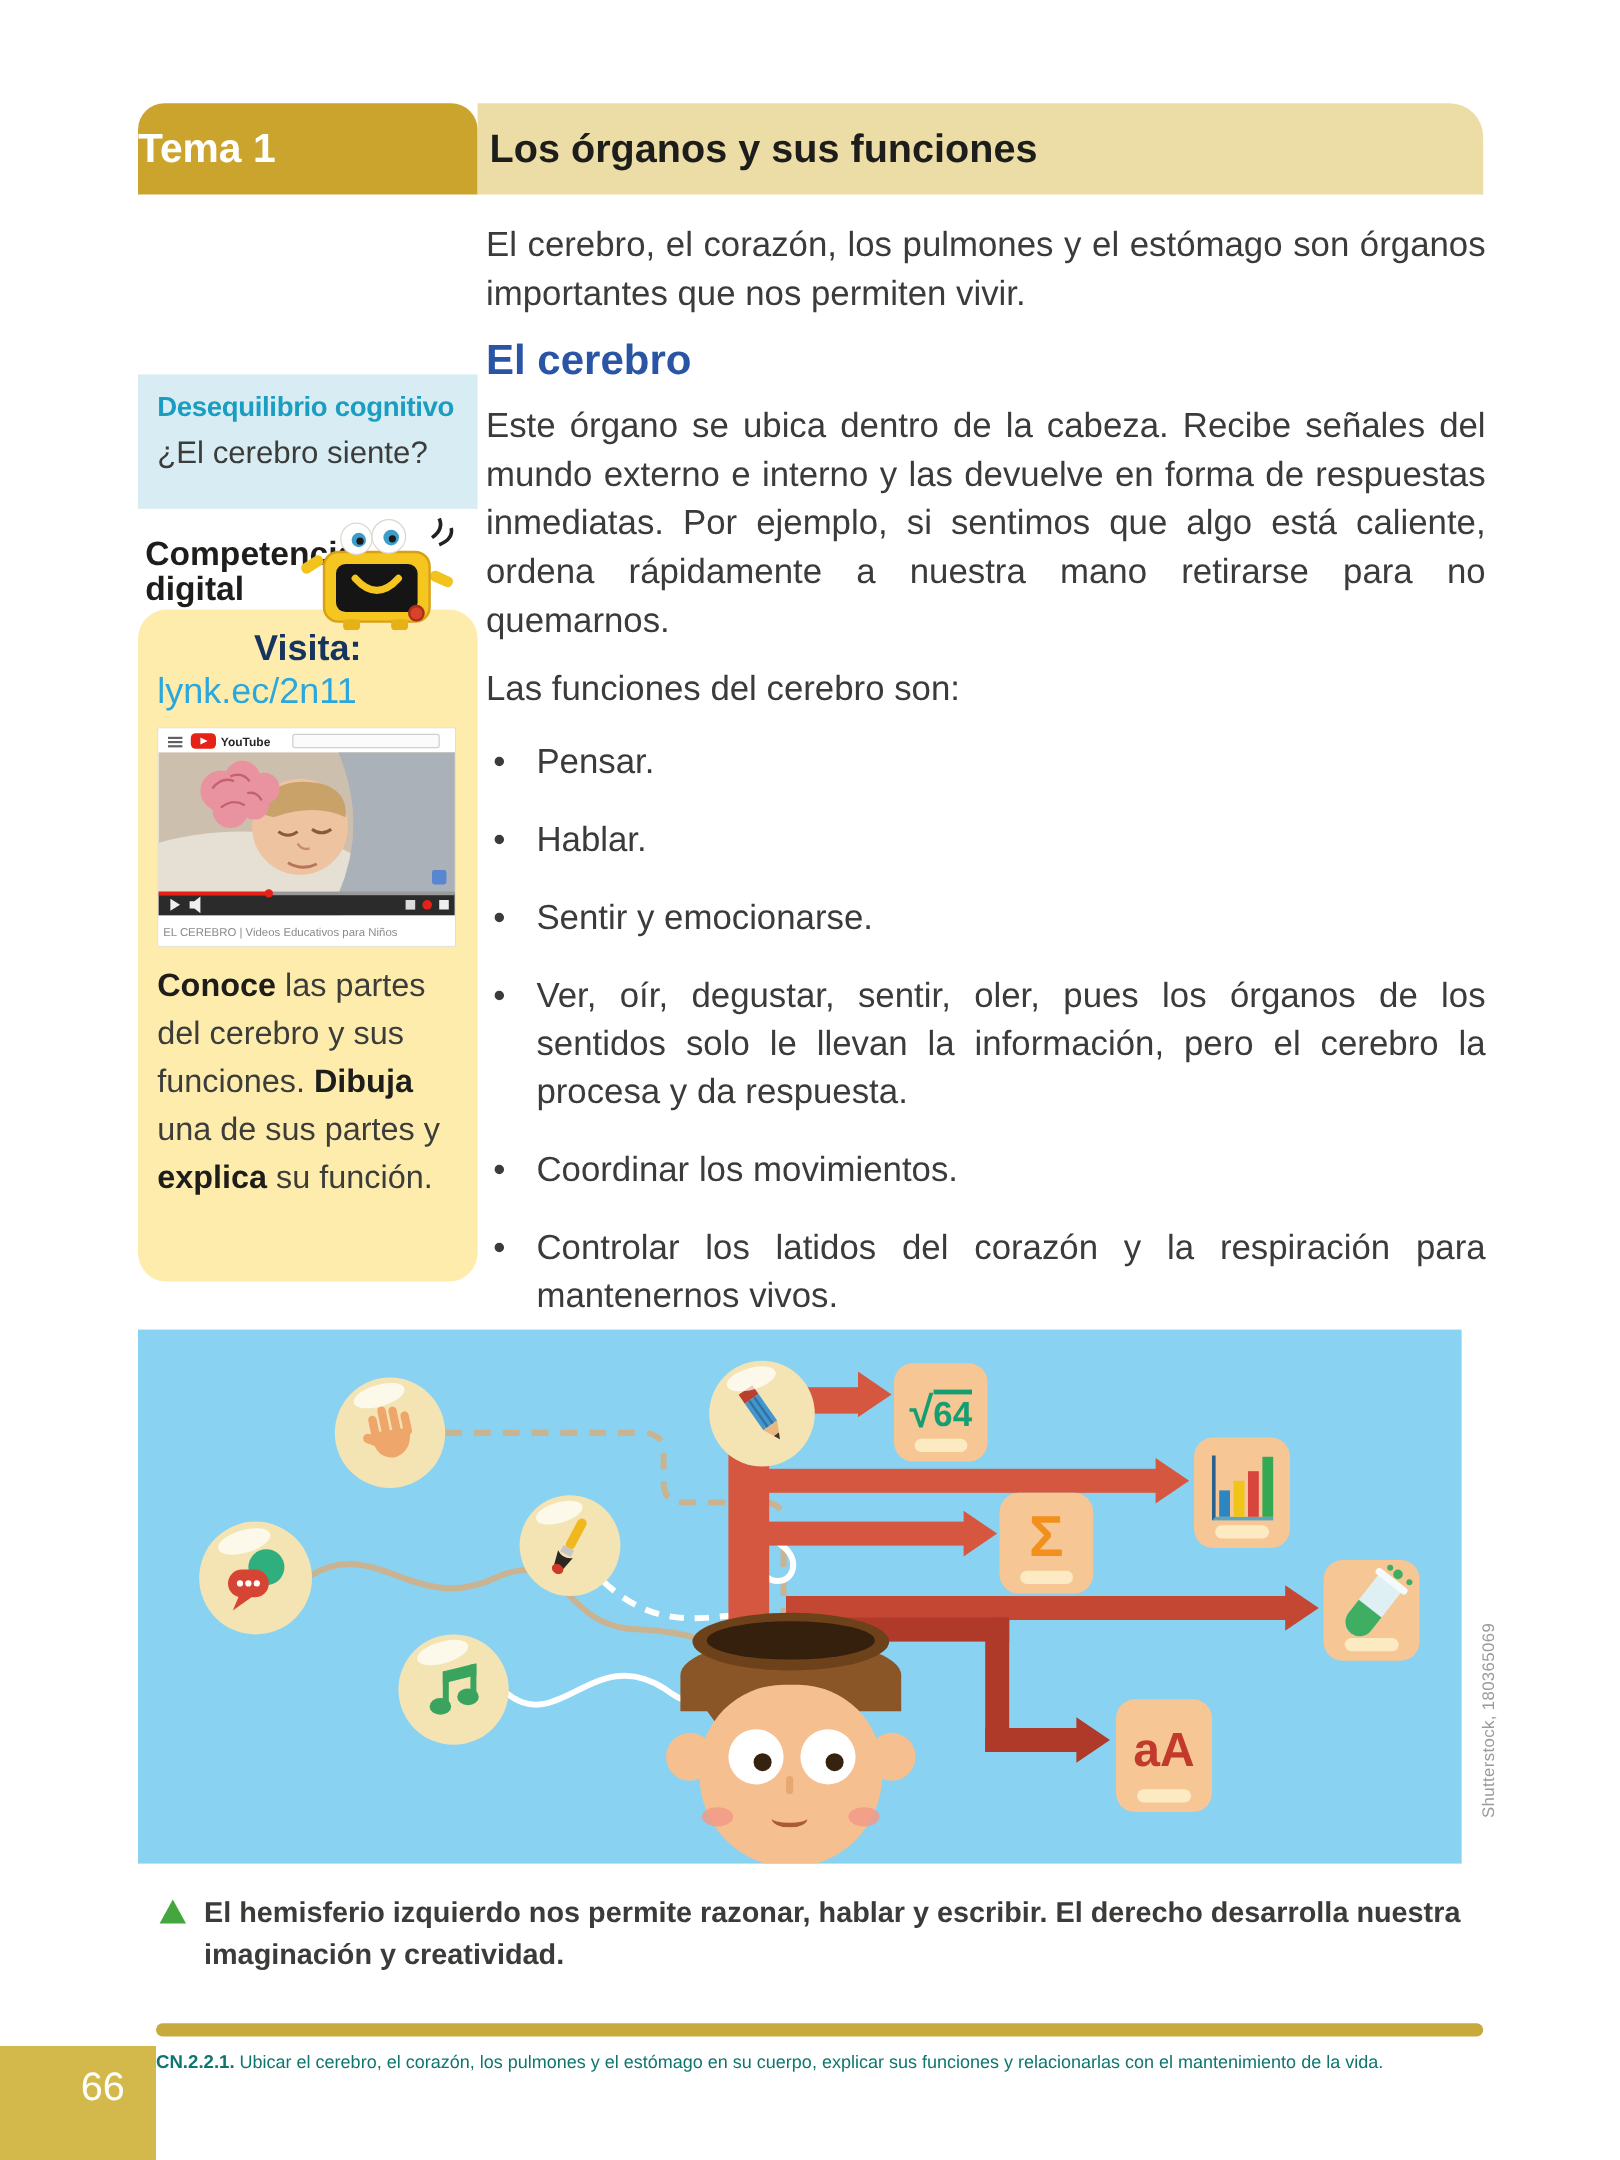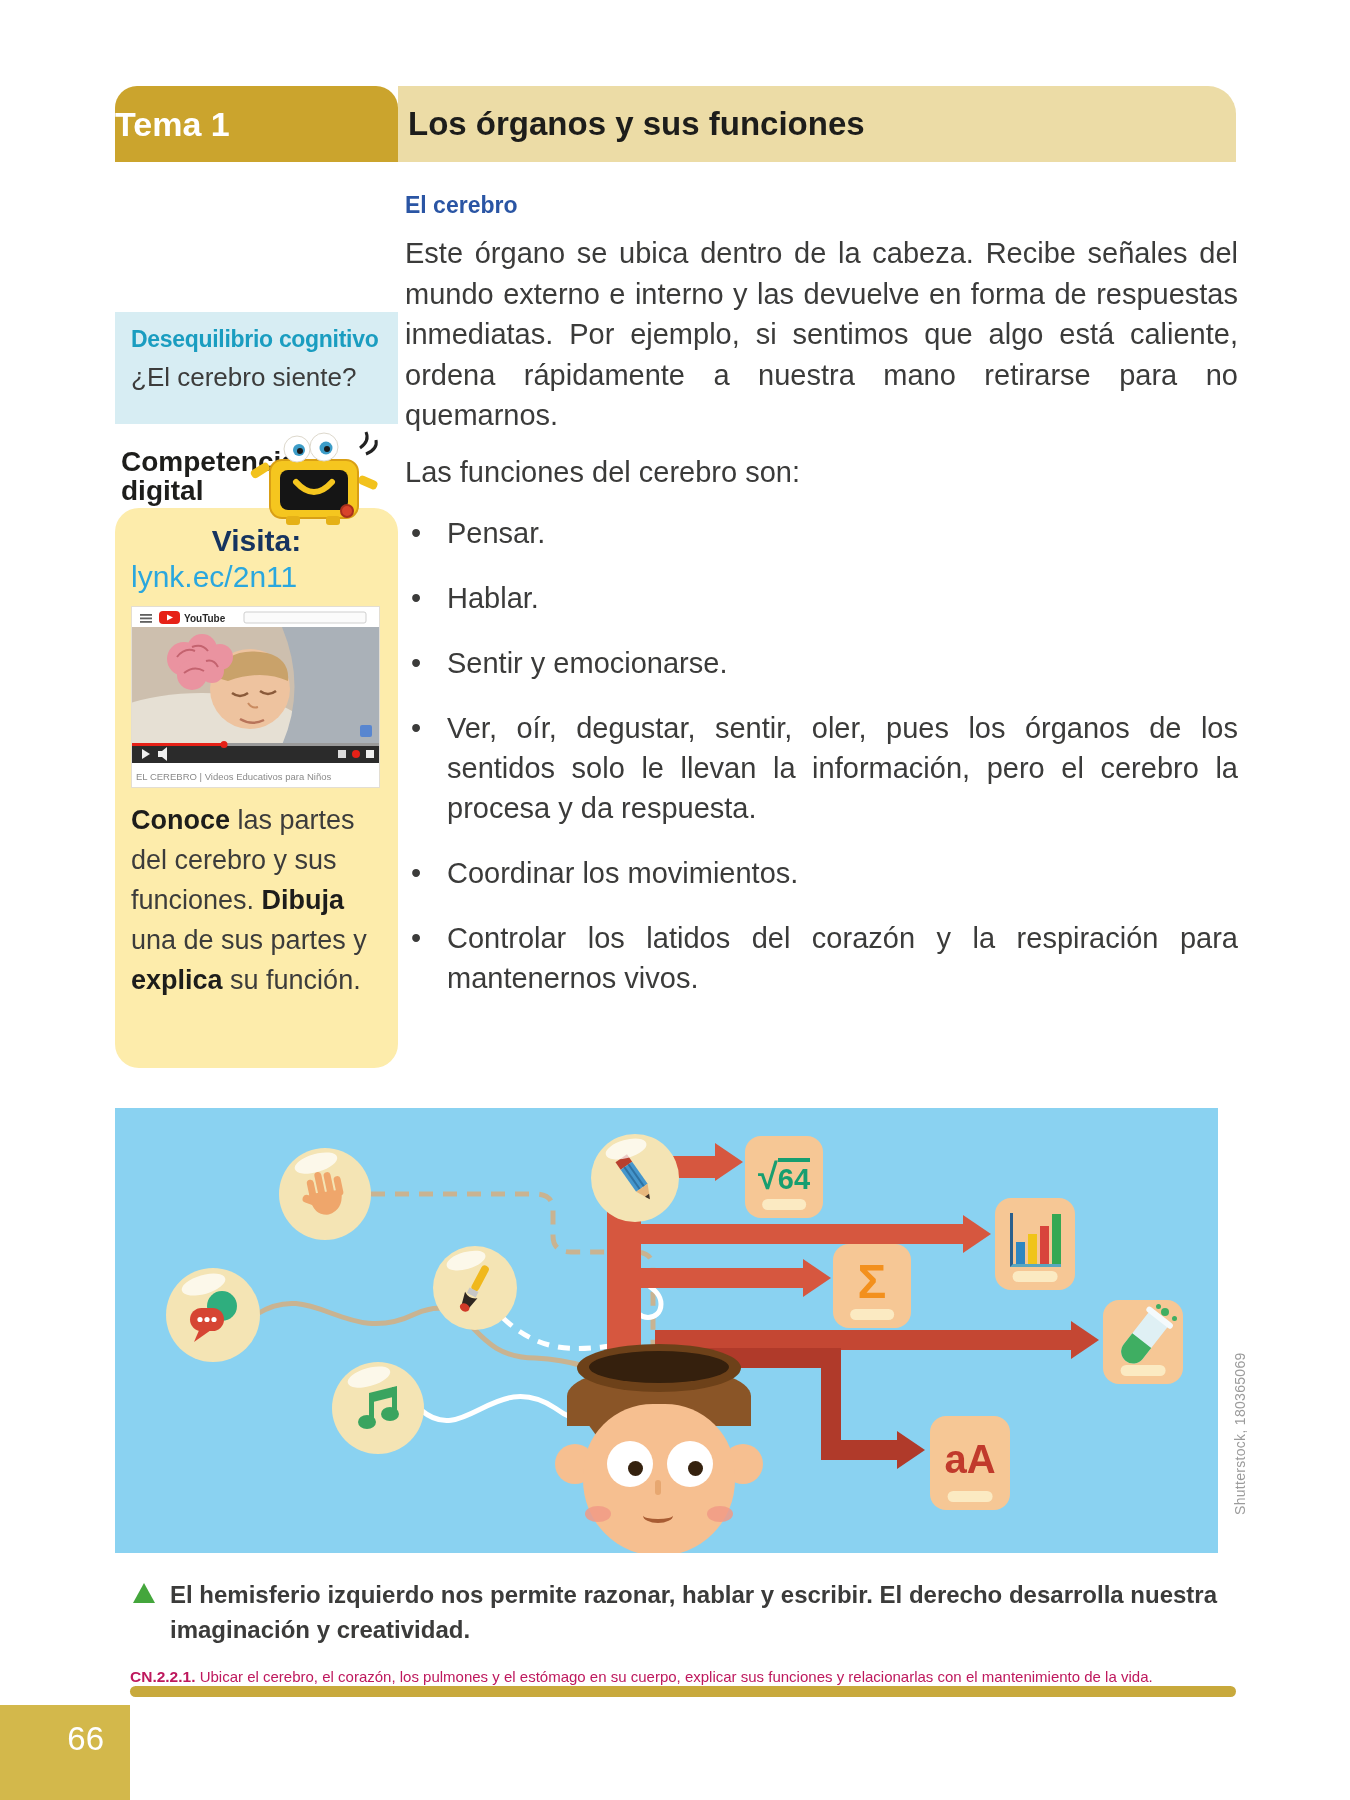--- a/index.html
+++ b/index.html
@@ -36,21 +36,21 @@
   .video { margin-top:12px; width:249px; background:#fff; border:1px solid #e3ded2; }
   .video-caption { font-size:9.5px; color:#8a8a8a; padding:4px 4px 5px 4px; background:#fff;
     white-space:nowrap; overflow:hidden; }
   .activity { margin-top:13px; font-size:27px; color:#3c3c3b; line-height:1.48; }
   .activity b { color:#1d1d1b; }
 
   
   .main-col { position:absolute; left:405px; top:184px; width:833px; color:#3b3b3a; }
   .main-col p.body { font-size:29px; line-height:1.4; text-align:justify; margin-bottom:20px; }
   .main-col p.intro { font-size:29px; line-height:1.4; text-align:justify; margin-bottom:16px; }
-  .h-cerebro { color:#2a55a4; font-size:23px; font-weight:bold; margin:8px 0 14px 0; }
+  .h-cerebro { color:#2a55a4; font-size:35px; font-weight:bold; margin:8px 0 14px 0; }
   .list-intro { font-size:29px; margin-bottom:24px; }
   ul.functions { list-style:none; }
   ul.functions li { display:flex; font-size:29px; line-height:1.38; margin-bottom:25px; }
   ul.functions li .dot { width:42px; flex:0 0 42px; padding-left:6px; }
   ul.functions li .dot::before { content:"•"; }
   ul.functions li .txt { flex:1; text-align:justify; }
 
   
   .fig { position:absolute; left:115px; top:1108px; width:1103px; height:445px;
     background:#8ad2f1; overflow:hidden; }
@@ -128,21 +128,21 @@
     font-size:14px; color:#9b9b9b; letter-spacing:.3px; }
 
   
   .fig-cap { position:absolute; left:133px; top:1578px; width:1090px; display:flex;font-weight:bold; }
   .tri { width:0; height:0; border-left:11px solid transparent; border-right:11px solid transparent;
     border-bottom:20px solid #44a63c; margin:5px 15px 0 0; flex:0 0 22px; }
   .fig-cap p { font-size:24px; color:#3b3b3a; line-height:1.45; }
 
   .rule { position:absolute; left:130px; top:1686px; width:1106px; height:11px;
     background:#c8a93c; border-radius:6px; }
-  .footer { position:absolute; left:130px; top:1668px; width:1116px; font-size:15px; color:#be185d; }
+  .footer { position:absolute; left:130px; top:1710px; width:1116px; font-size:15px; color:#0f766e; }
   .footer b { font-size:15.5px; }
 
   .page-tab { position:absolute; left:0; top:1705px; width:130px; height:95px; background:#d3b84b;
     display:flex; justify-content:flex-end; padding:15px 26px 0 0; }
   .page-tab span { color:#fff; font-size:33px; }
 </style>
 </head>
 <body>
 
 <div class="page">
@@ -235,20 +235,21 @@
         <circle cx="224" cy="147" r="4" fill="#e62117"></circle>
         <path d="M234 143 h8 v8 h-8 Z M236 145 h4 v4 h-4 Z" fill="#efefef"></path>
       </svg>
       <div class="video-caption">EL CEREBRO | Videos Educativos para Niños</div>
     </div>
 
     <p class="activity"><b>Conoce</b><span> las partes del cerebro y sus funciones. </span><b>Dibuja</b><span> una de sus partes y </span><b>explica</b><span> su función.</span></p>
   </div>
 
   <div class="main-col">
+    <p class="intro">El cerebro, el corazón, los pulmones y el estómago son órganos importantes que nos permiten vivir.</p>
     <h2 class="h-cerebro">El cerebro</h2>
     <p class="body">Este órgano se ubica dentro de la cabeza. Recibe señales del mundo externo e interno y las devuelve en forma de respuestas inmediatas. Por ejemplo, si sentimos que algo está caliente, ordena rápidamente a nuestra mano retirarse para no quemarnos.</p>
     <p class="list-intro">Las funciones del cerebro son:</p>
     <ul class="functions">
       <li>
           <span class="dot"></span>
           <span class="txt">Pensar.</span>
         </li>
       <li>
           <span class="dot"></span>

